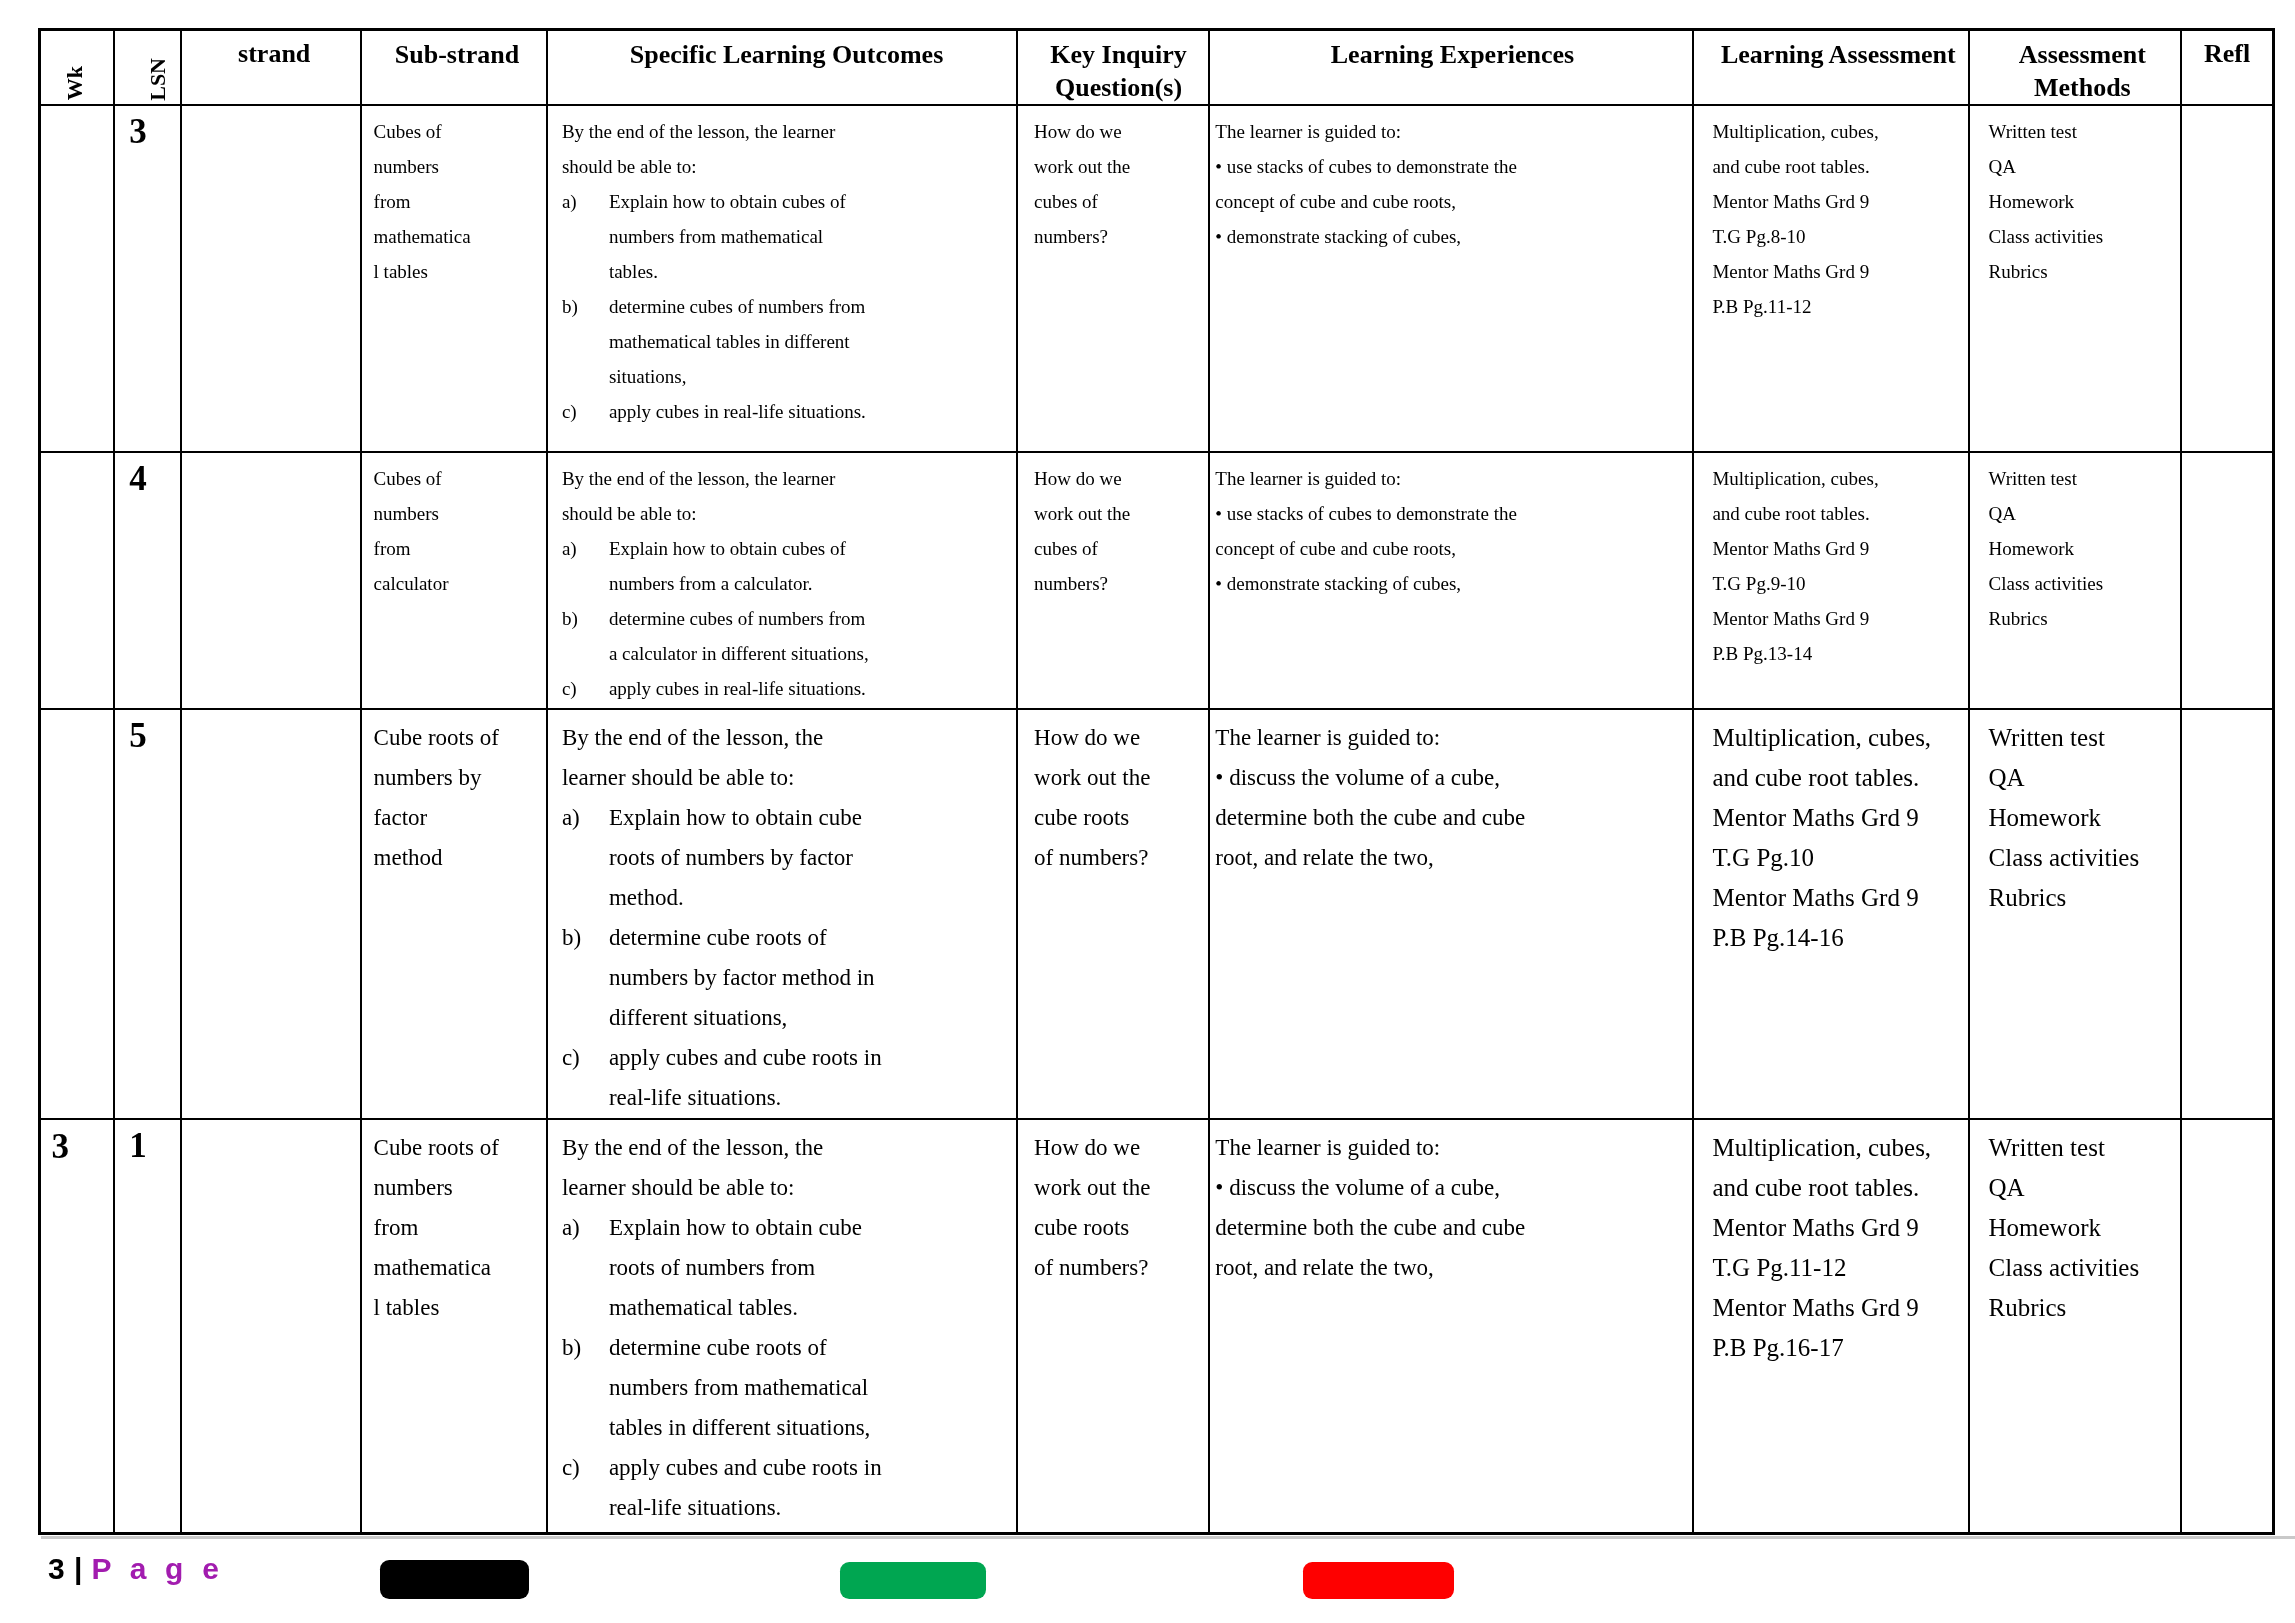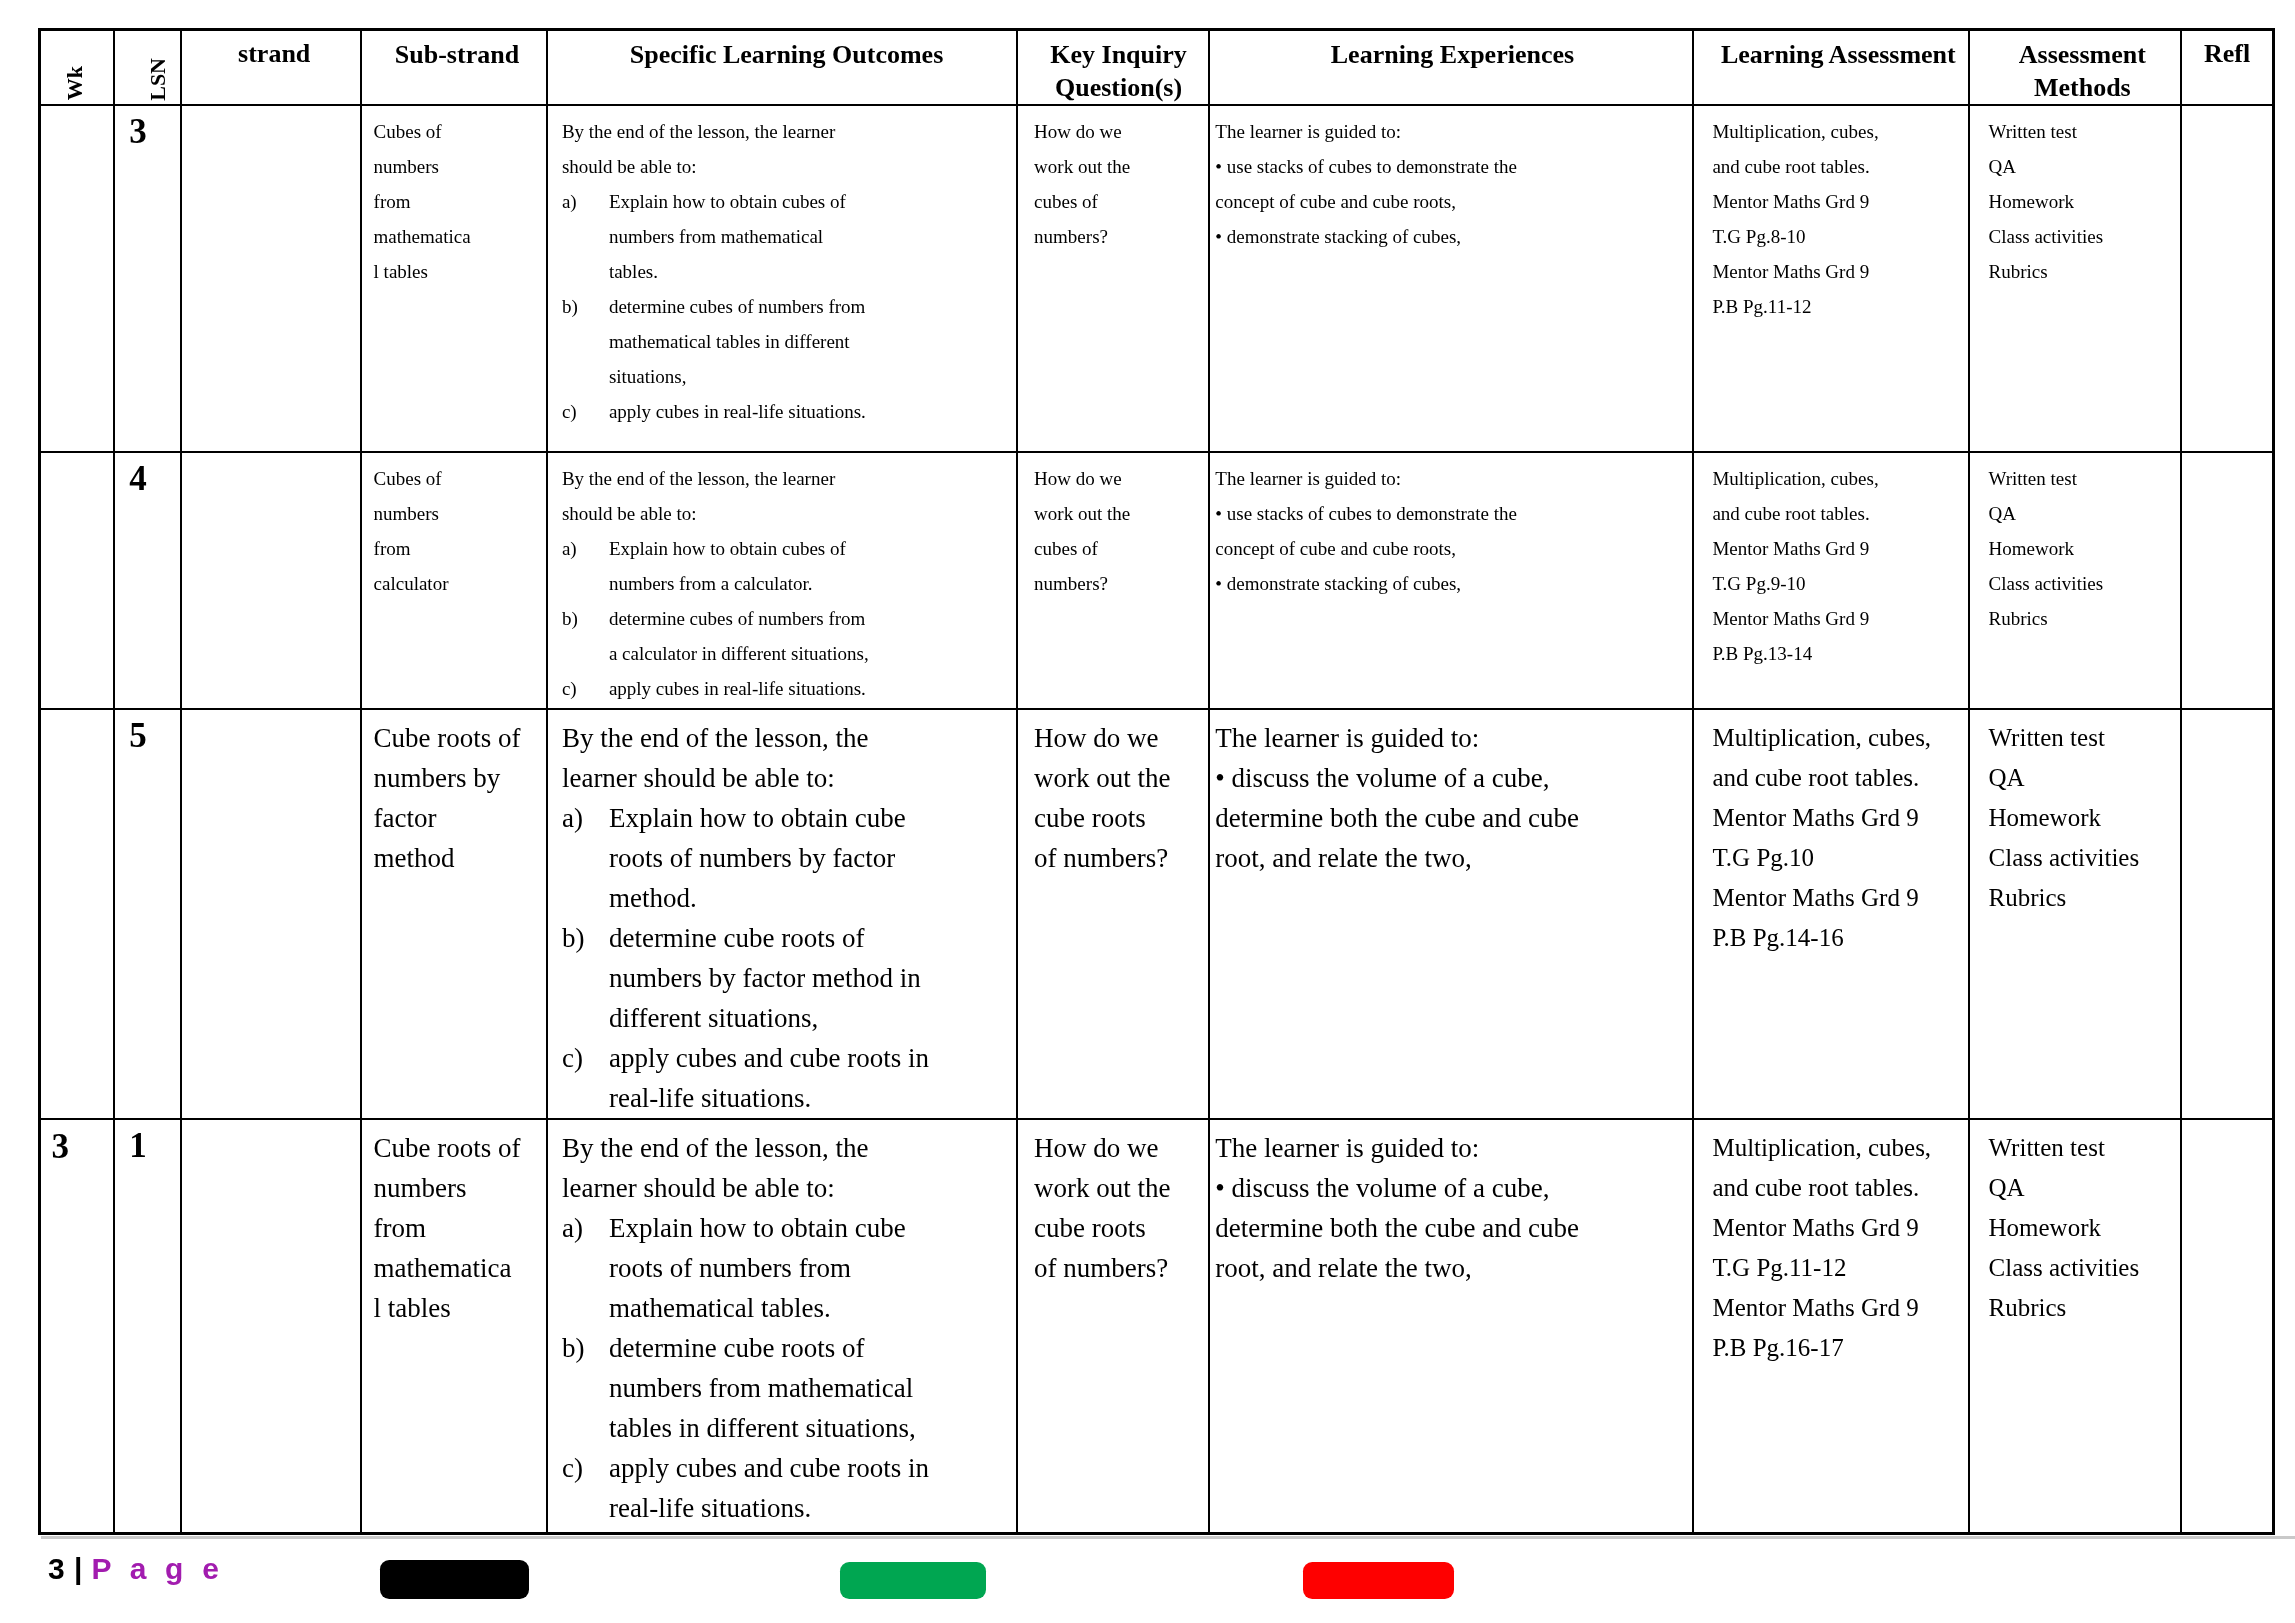--- a/index.html
+++ b/index.html
@@ -36,21 +36,21 @@
 
   
   tr.hrow { height:68px; }
   tr.r1 { height:347px; }
   tr.r2 { height:257px; }
   tr.r3 { height:408px; }
   tr.r4 { height:414px; }
 
   
   tr.sz-s .txt { font-size:19px; line-height:35px; }
-  tr.sz-l .txt { font-size:27px; line-height:40px; }
+  tr.sz-l .txt { font-size:23px; line-height:40px; }
   tr.sz-l .fix38 { font-size:25px; }
 
   .num { font-size:35px; font-weight:bold; line-height:1; }
 
   .vert {
     writing-mode:vertical-rl; transform:rotate(180deg);
     position:absolute; bottom:3.9px; font-size:22px; font-weight:bold;
   }
   .vert-wk  { left:17px; }
   .vert-lsn { left:26px; }

